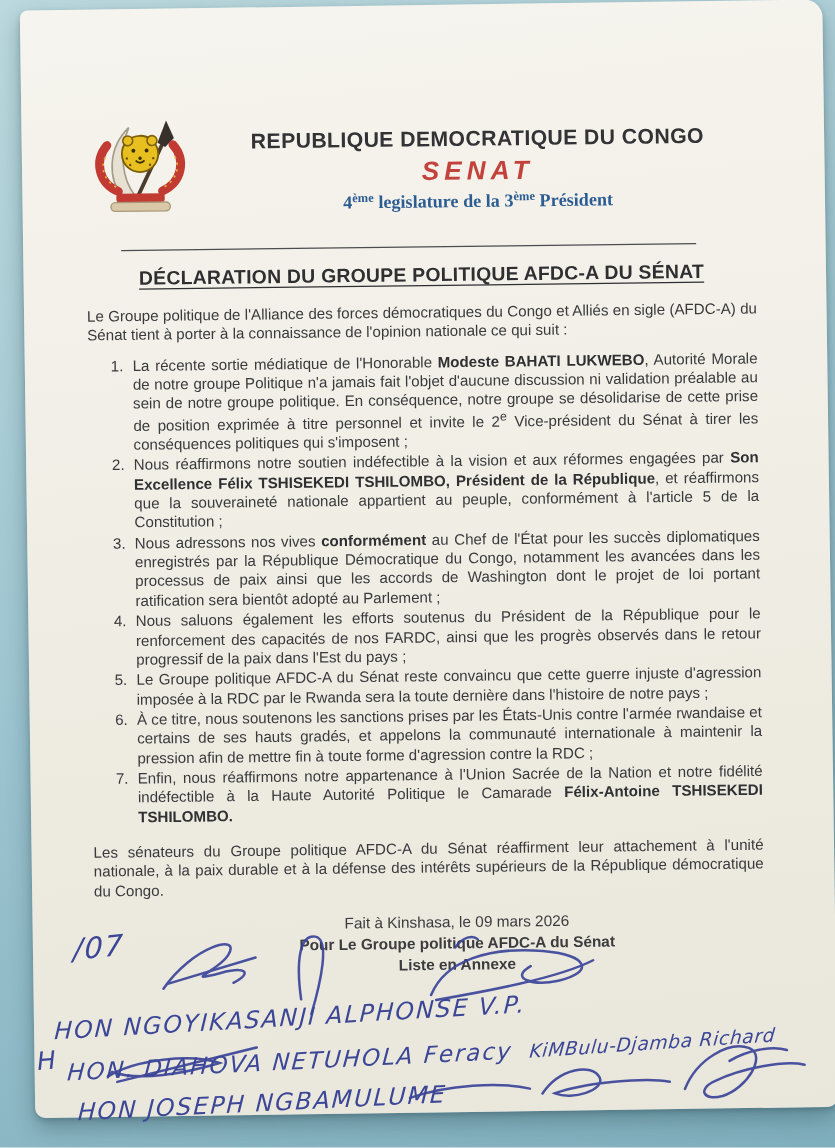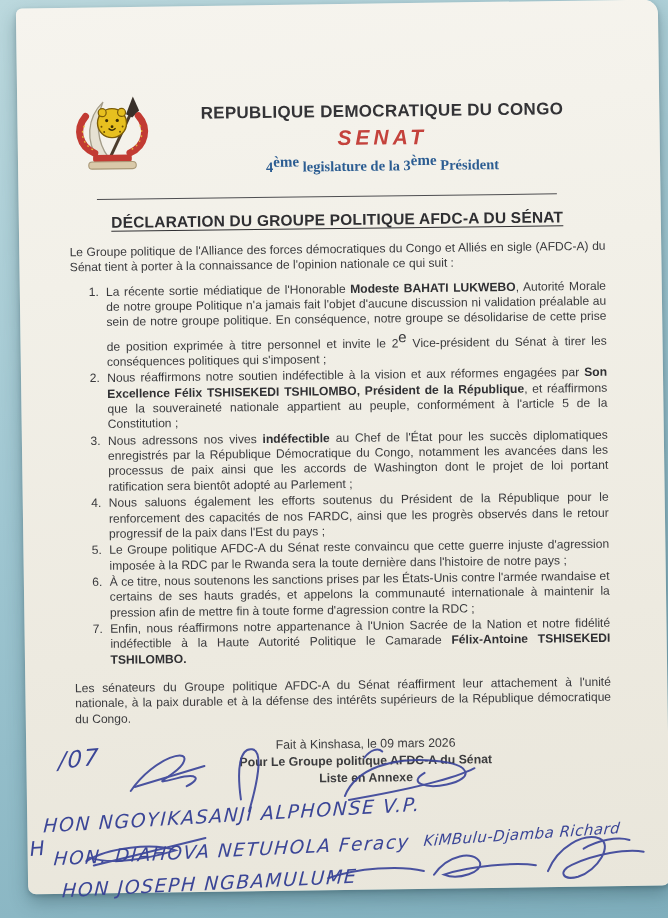--- a/index.html
+++ b/index.html
@@ -24,21 +24,21 @@
   .content{transform:rotate(0.1deg);}
   
   .header{display:flex;align-items:flex-start;}
   .emblem{width:92px;flex:0 0 92px;margin-top:4px;}
   .head-text{flex:1;text-align:center;padding-top:18px;}
   .country{font-size:17px;font-weight:bold;letter-spacing:.3px;color:#333336;}
   .chamber{font-size:21px;font-weight:bold;font-style:italic;letter-spacing:4px;
            color:var(--senat_red);margin-top:4px;}
   .legislature{font-family:"Liberation Serif",serif;font-weight:bold;font-size:14.5px;
                color:var(--legislature_blue);margin-top:3px;}
-  .sup{font-size:15px;vertical-align:5px;}
+  .sup{font-size:10px;vertical-align:5px;}
   .rule{border:none;border-top:1.6px solid #4d4d50;margin:20px 48px 0 28px;}
   
   .doc-title{margin-top:14px;text-align:center;font-size:15.5px;font-weight:bold;
              letter-spacing:.2px;text-decoration:underline;text-underline-offset:3px;color:#2f2f32;}
   
   .body-text{font-size:12.1px;line-height:1.27;text-align:justify;color:#3a3a3d;}
   .intro{margin-top:13px;}
   ol.points{margin:9px 0 0 0;padding-left:32px;}
   ol.points li{padding-left:4px;margin-top:1px;}
   .closing{margin-top:13px;}
@@ -106,21 +106,21 @@
 
     <hr class="rule">
 
     <div class="doc-title">DÉCLARATION DU GROUPE POLITIQUE AFDC-A DU SÉNAT</div>
 
     <p class="body-text intro">Le Groupe politique de l'Alliance des forces démocratiques du Congo et Alliés en sigle (AFDC-A) du Sénat tient à porter à la connaissance de l'opinion nationale ce qui suit :</p>
 
     <ol class="points body-text">
       <li><span>La récente sortie médiatique de l'Honorable </span><b>Modeste BAHATI LUKWEBO</b><span>, Autorité Morale de notre groupe Politique n'a jamais fait l'objet d'aucune discussion ni validation préalable au sein de notre groupe politique. En conséquence, notre groupe se désolidarise de cette prise de position exprimée à titre personnel et invite le 2</span><span class="sup">e</span><span> Vice-président du Sénat à tirer les conséquences politiques qui s'imposent ;</span></li>
       <li><span>Nous réaffirmons notre soutien indéfectible à la vision et aux réformes engagées par </span><b>Son Excellence Félix TSHISEKEDI TSHILOMBO, Président de la République</b><span>, et réaffirmons que la souveraineté nationale appartient au peuple, conformément à l'article 5 de la Constitution ;</span></li>
-      <li><span>Nous adressons nos vives </span><b>indéfectible</b><span> au Chef de l'État pour les succès diplomatiques enregistrés par la République Démocratique du Congo, notamment les avancées dans les processus de paix ainsi que les accords de Washington dont le projet de loi portant ratification sera bientôt adopté au Parlement ;</span></li>
+      <li><span>Nous adressons nos vives </span><b>conformément</b><span> au Chef de l'État pour les succès diplomatiques enregistrés par la République Démocratique du Congo, notamment les avancées dans les processus de paix ainsi que les accords de Washington dont le projet de loi portant ratification sera bientôt adopté au Parlement ;</span></li>
       <li><span>Nous saluons également les efforts soutenus du Président de la République pour le renforcement des capacités de nos FARDC, ainsi que les progrès observés dans le retour progressif de la paix dans l'Est du pays ;</span></li>
       <li><span>Le Groupe politique AFDC-A du Sénat reste convaincu que cette guerre injuste d'agression imposée à la RDC par le Rwanda sera la toute dernière dans l'histoire de notre pays ;</span></li>
       <li><span>À ce titre, nous soutenons les sanctions prises par les États-Unis contre l'armée rwandaise et certains de ses hauts gradés, et appelons la communauté internationale à maintenir la pression afin de mettre fin à toute forme d'agression contre la RDC ;</span></li>
       <li><span>Enfin, nous réaffirmons notre appartenance à l'Union Sacrée de la Nation et notre fidélité indéfectible à la Haute Autorité Politique le Camarade </span><b>Félix-Antoine TSHISEKEDI TSHILOMBO.</b></li>
     </ol>
 
     <p class="body-text closing">Les sénateurs du Groupe politique AFDC-A du Sénat réaffirment leur attachement à l'unité nationale, à la paix durable et à la défense des intérêts supérieurs de la République démocratique du Congo.</p>
 
     <div class="footer">
       <div>Fait à Kinshasa, le 09 mars 2026</div>

